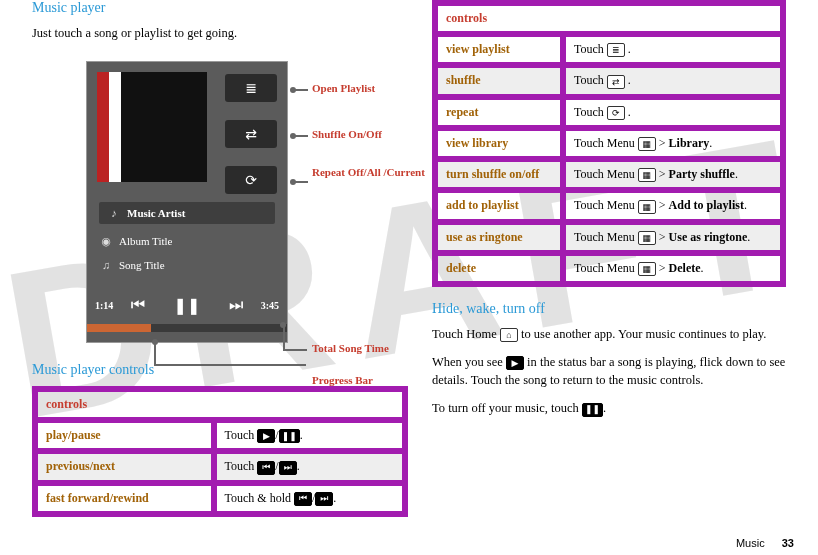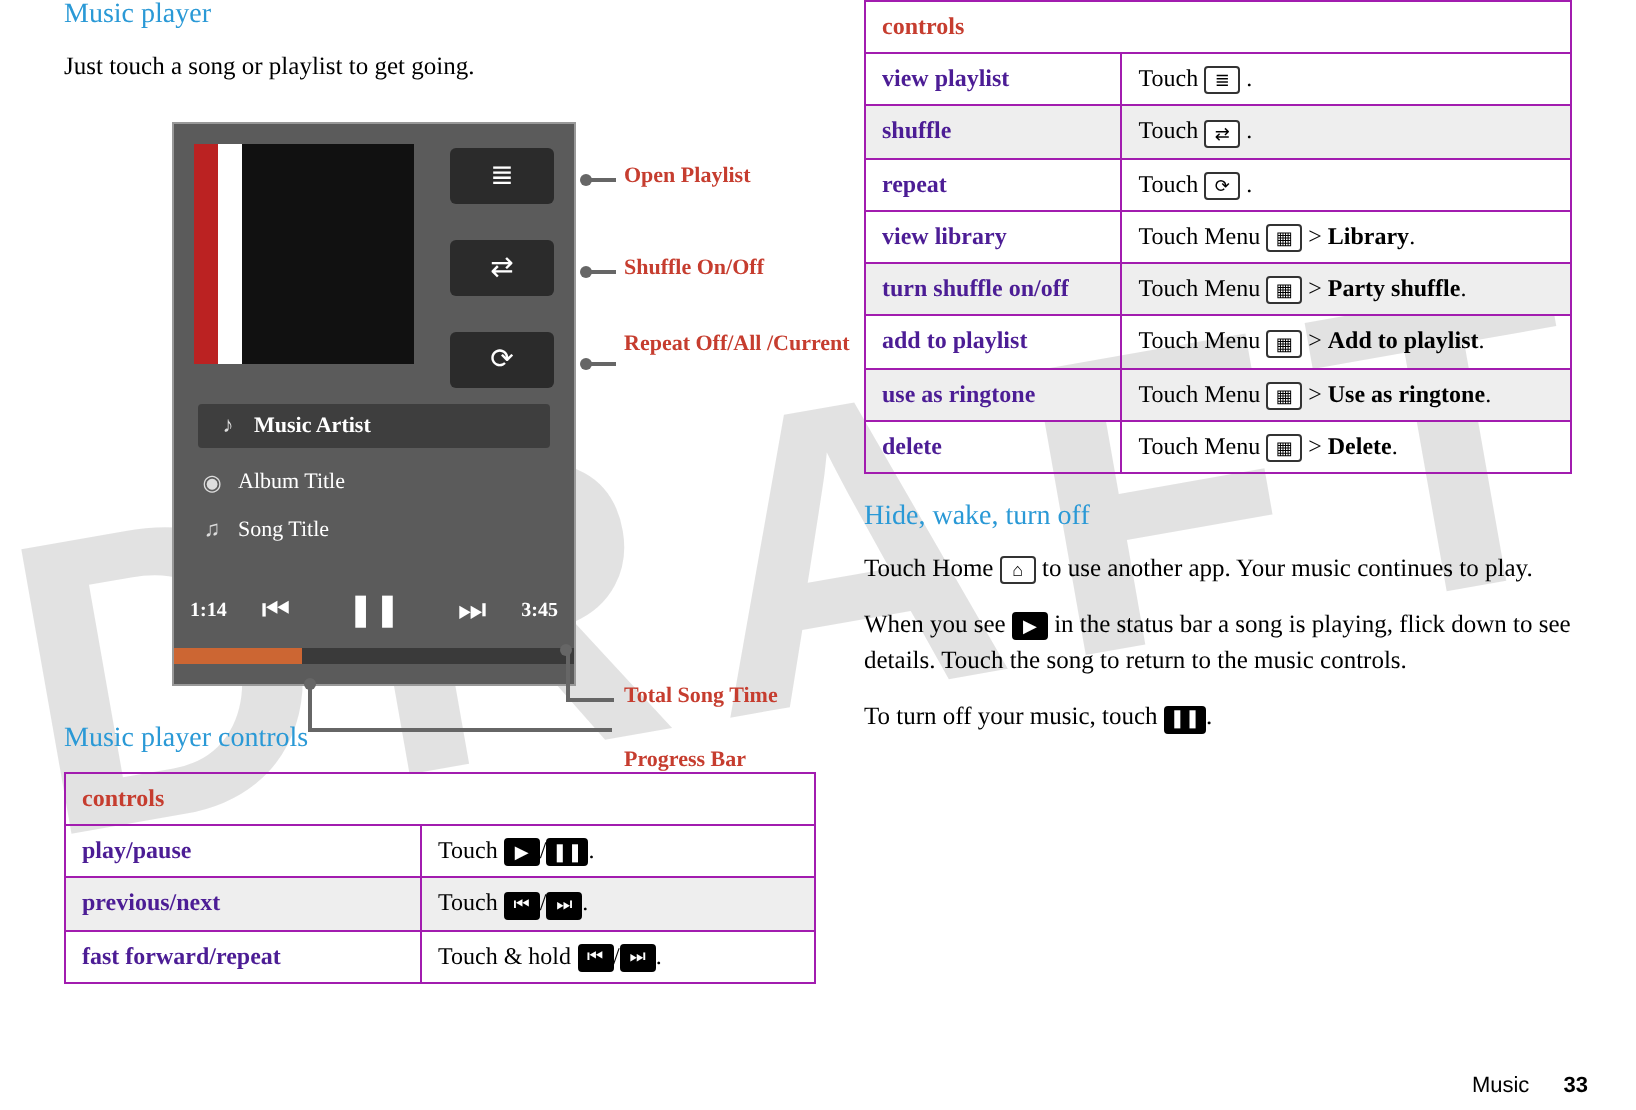--- a/index.html
+++ b/index.html
@@ -49,23 +49,23 @@
   .co-line { position: absolute; height: 2px; background: #666; }
   .co-dot  { position: absolute; width: 6px; height: 6px; background: #666; border-radius: 50%; }
   
   .co1-dot  { left: 258px; top: 35px; } .co1-line { left: 262px; top: 37px; width: 14px; } .co1-text { left: 280px; top: 30px; }
   .co2-dot  { left: 258px; top: 81px; } .co2-line { left: 262px; top: 83px; width: 14px; } .co2-text { left: 280px; top: 76px; }
   .co3-dot  { left: 258px; top: 127px;} .co3-line { left: 262px; top: 129px; width: 14px;} .co3-text { left: 280px; top: 114px; line-height: 1.2;}
   .co-time-dot { left: 248px; top: 270px; } .co-time-l1 { left: 251px; top: 273px; width: 2px; height: 26px; background:#666;} .co-time-l2 { left:251px; top:297px; width:24px; height:2px; background:#666;} .co-time-text{ left:280px; top:290px;}
   .co-prog-dot { left: 120px; top: 287px;} .co-prog-l1 { left: 122px; top: 290px; width:2px; height:24px; background:#666;} .co-prog-l2{ left:122px; top:312px; width:152px; height:2px; background:#666;} .co-prog-text{ left:280px; top:322px;}
   
   table.controls { width: 100%; border-collapse: collapse; font-size: 12px; }
-  table.controls th, table.controls td { border: 1px solid #a21caf; padding: 5px 8px; text-align: left; vertical-align: top; }
+  table.controls th, table.controls td { border: 6px solid #a21caf; padding: 5px 8px; text-align: left; vertical-align: top; }
   .hdr { color: #c63d2f; font-weight: 700; }
-  .feat { color: #4c1d95; font-weight: 700; }
+  .feat { color: #a16207; font-weight: 700; }
   .zebra { background: #eee; }
   .iconbox { display: inline-flex; align-items: center; justify-content: center; min-width: 18px; height: 14px; border: 1px solid #333; border-radius: 2px; font-size: 9px; background:#fff; color:#000; padding:0 2px; vertical-align: middle; }
   .iconbox.black { background:#000; color:#fff; border-color:#000; }
   .footer { position: absolute; right: 24px; bottom: 6px; font-size: 11px; }
   .footer .pg { font-weight: 700; margin-left: 14px; margin-top: 48px; }
 </style>
 </head>
 <body>
 
 <div class="watermark">DRAFT</div>
@@ -145,21 +145,21 @@
         <tbody id="left-rows">
           <tr>
             <td class="feat">play/pause</td>
             <td>Touch <span class="iconbox black">▶</span>/<span class="iconbox black">❚❚</span>.</td>
           </tr>
           <tr class="zebra">
             <td class="feat">previous/next</td>
             <td>Touch <span class="iconbox black">⏮</span>/<span class="iconbox black">⏭</span>.</td>
           </tr>
           <tr>
-            <td class="feat">fast forward/repeat</td>
+            <td class="feat">fast forward/rewind</td>
             <td>Touch &amp; hold <span class="iconbox black">⏮</span>/<span class="iconbox black">⏭</span>.</td>
           </tr>
         </tbody>
     </table>
   </div>
 
   <div class="col right">
     <table class="controls">
       <tbody>
           <tr>

